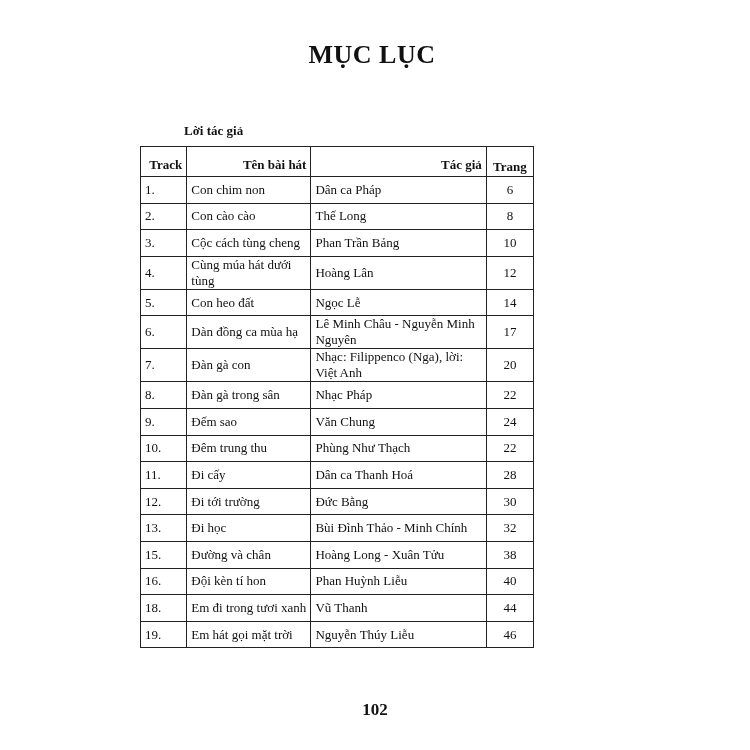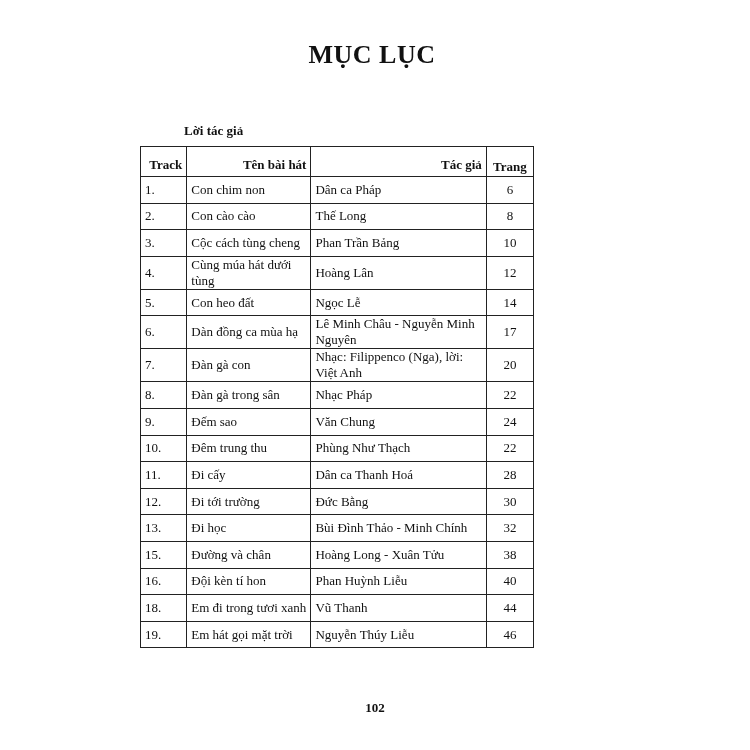--- a/index.html
+++ b/index.html
@@ -24,21 +24,21 @@
   table.toc th { font-weight:bold; height:26px; text-align:right; vertical-align:bottom; padding-bottom:3px; }
   table.toc th.c-track { text-align:right; padding-right:4px; }
   table.toc th.c-page { text-align:center; vertical-align:bottom; padding-bottom:1px; }
   table.toc td.c-page { text-align:center; }
   col.track { width:48px; }
   col.song { width:156px; }
   col.author { width:220px; }
   col.page { width:49px; }
   .pagenum {
     position:absolute; top:700px; left:0; width:750px; text-align:center;
-    font-weight:bold; font-size:13px;
+    font-weight:bold; font-size:17px;
   }
 </style>
 </head>
 <body>
 
 <div class="title">MỤC LỤC</div>
 <div class="subtitle">Lời tác giả</div>
 
 <table class="toc">
   <colgroup>

